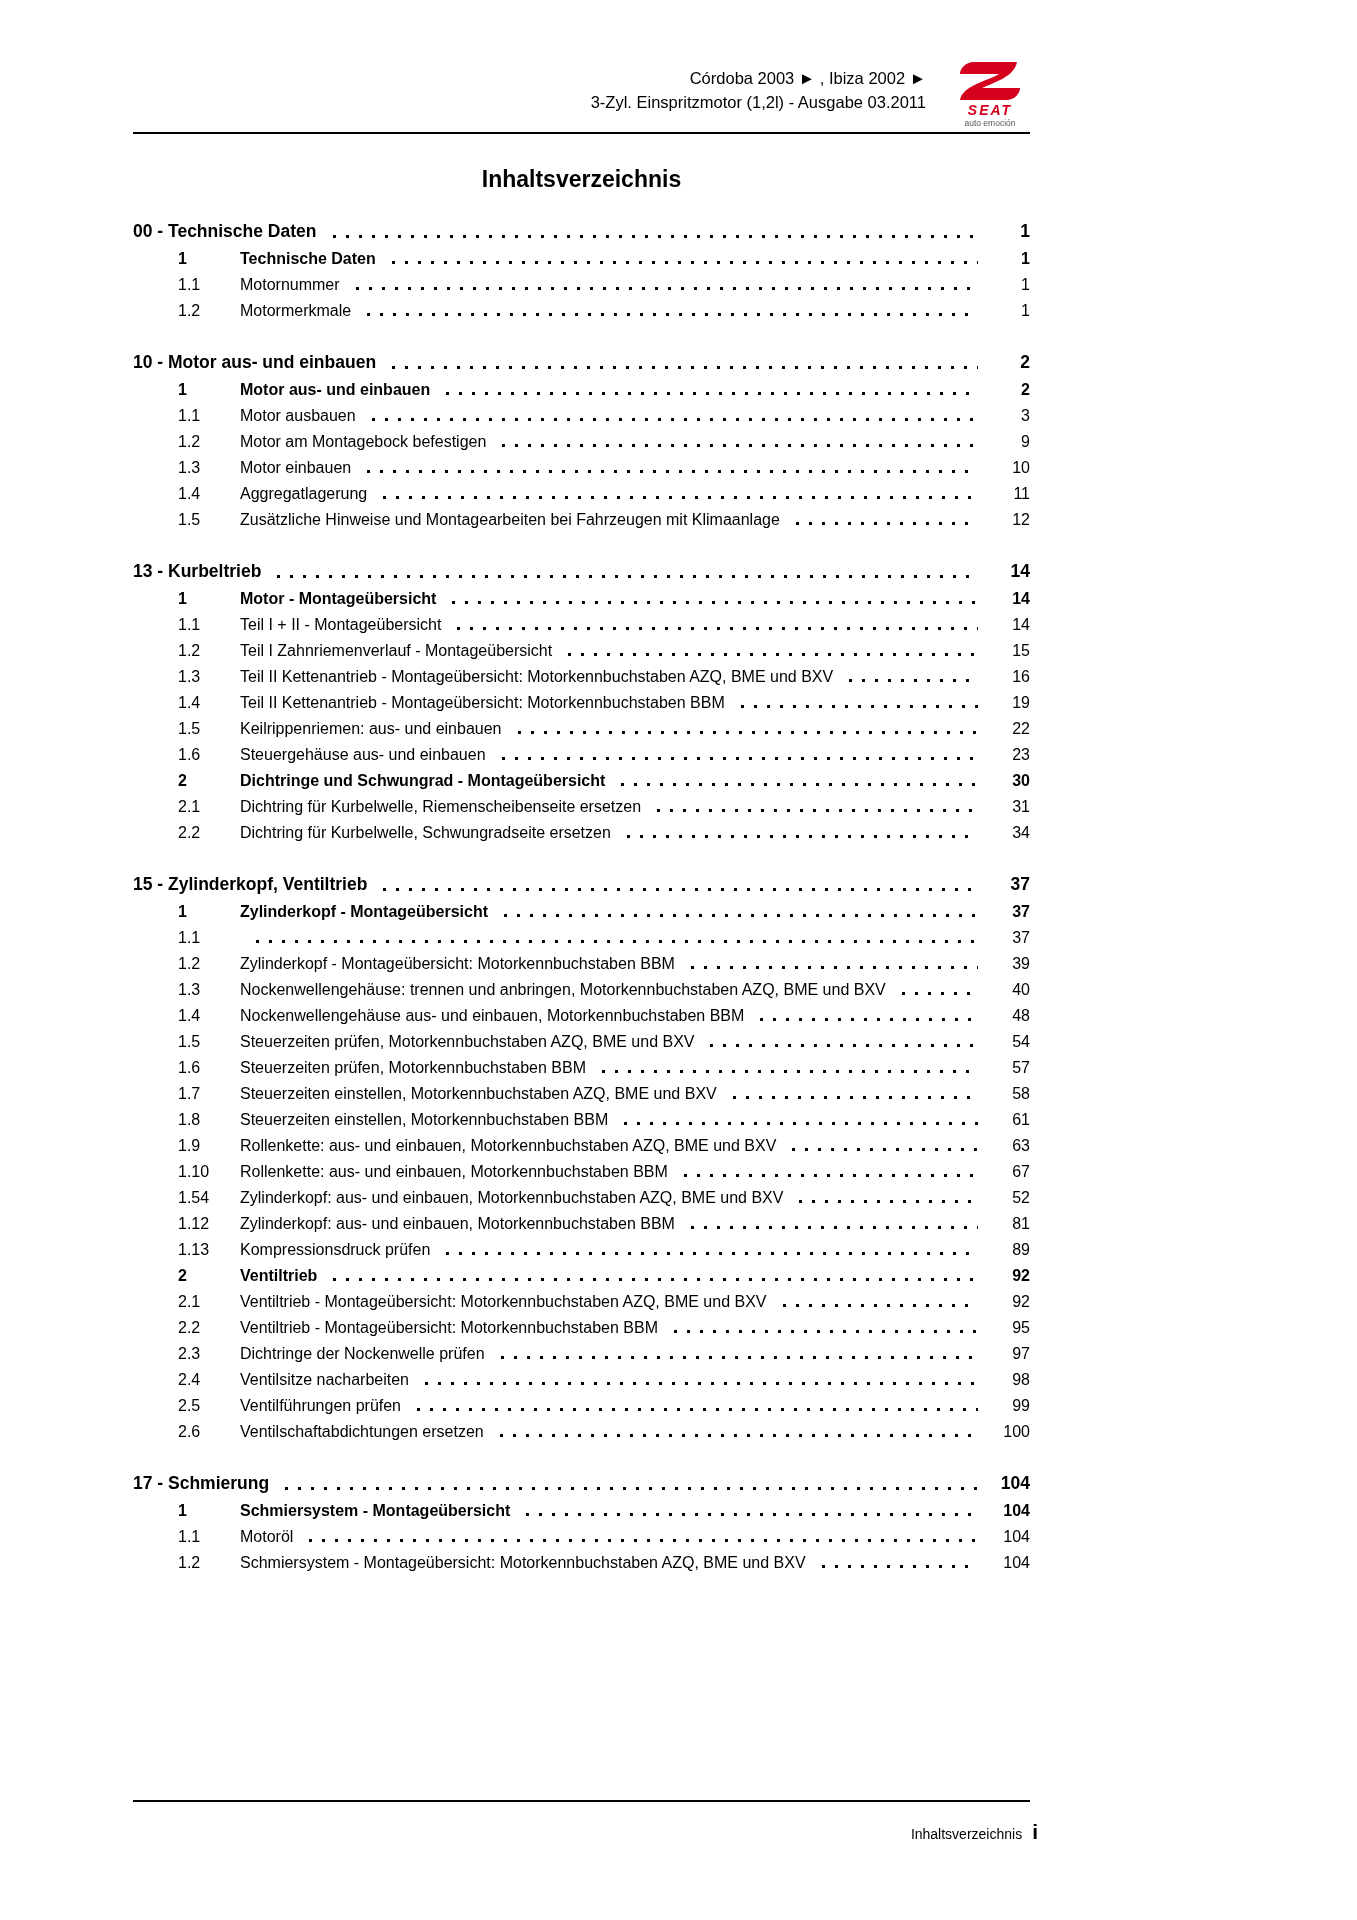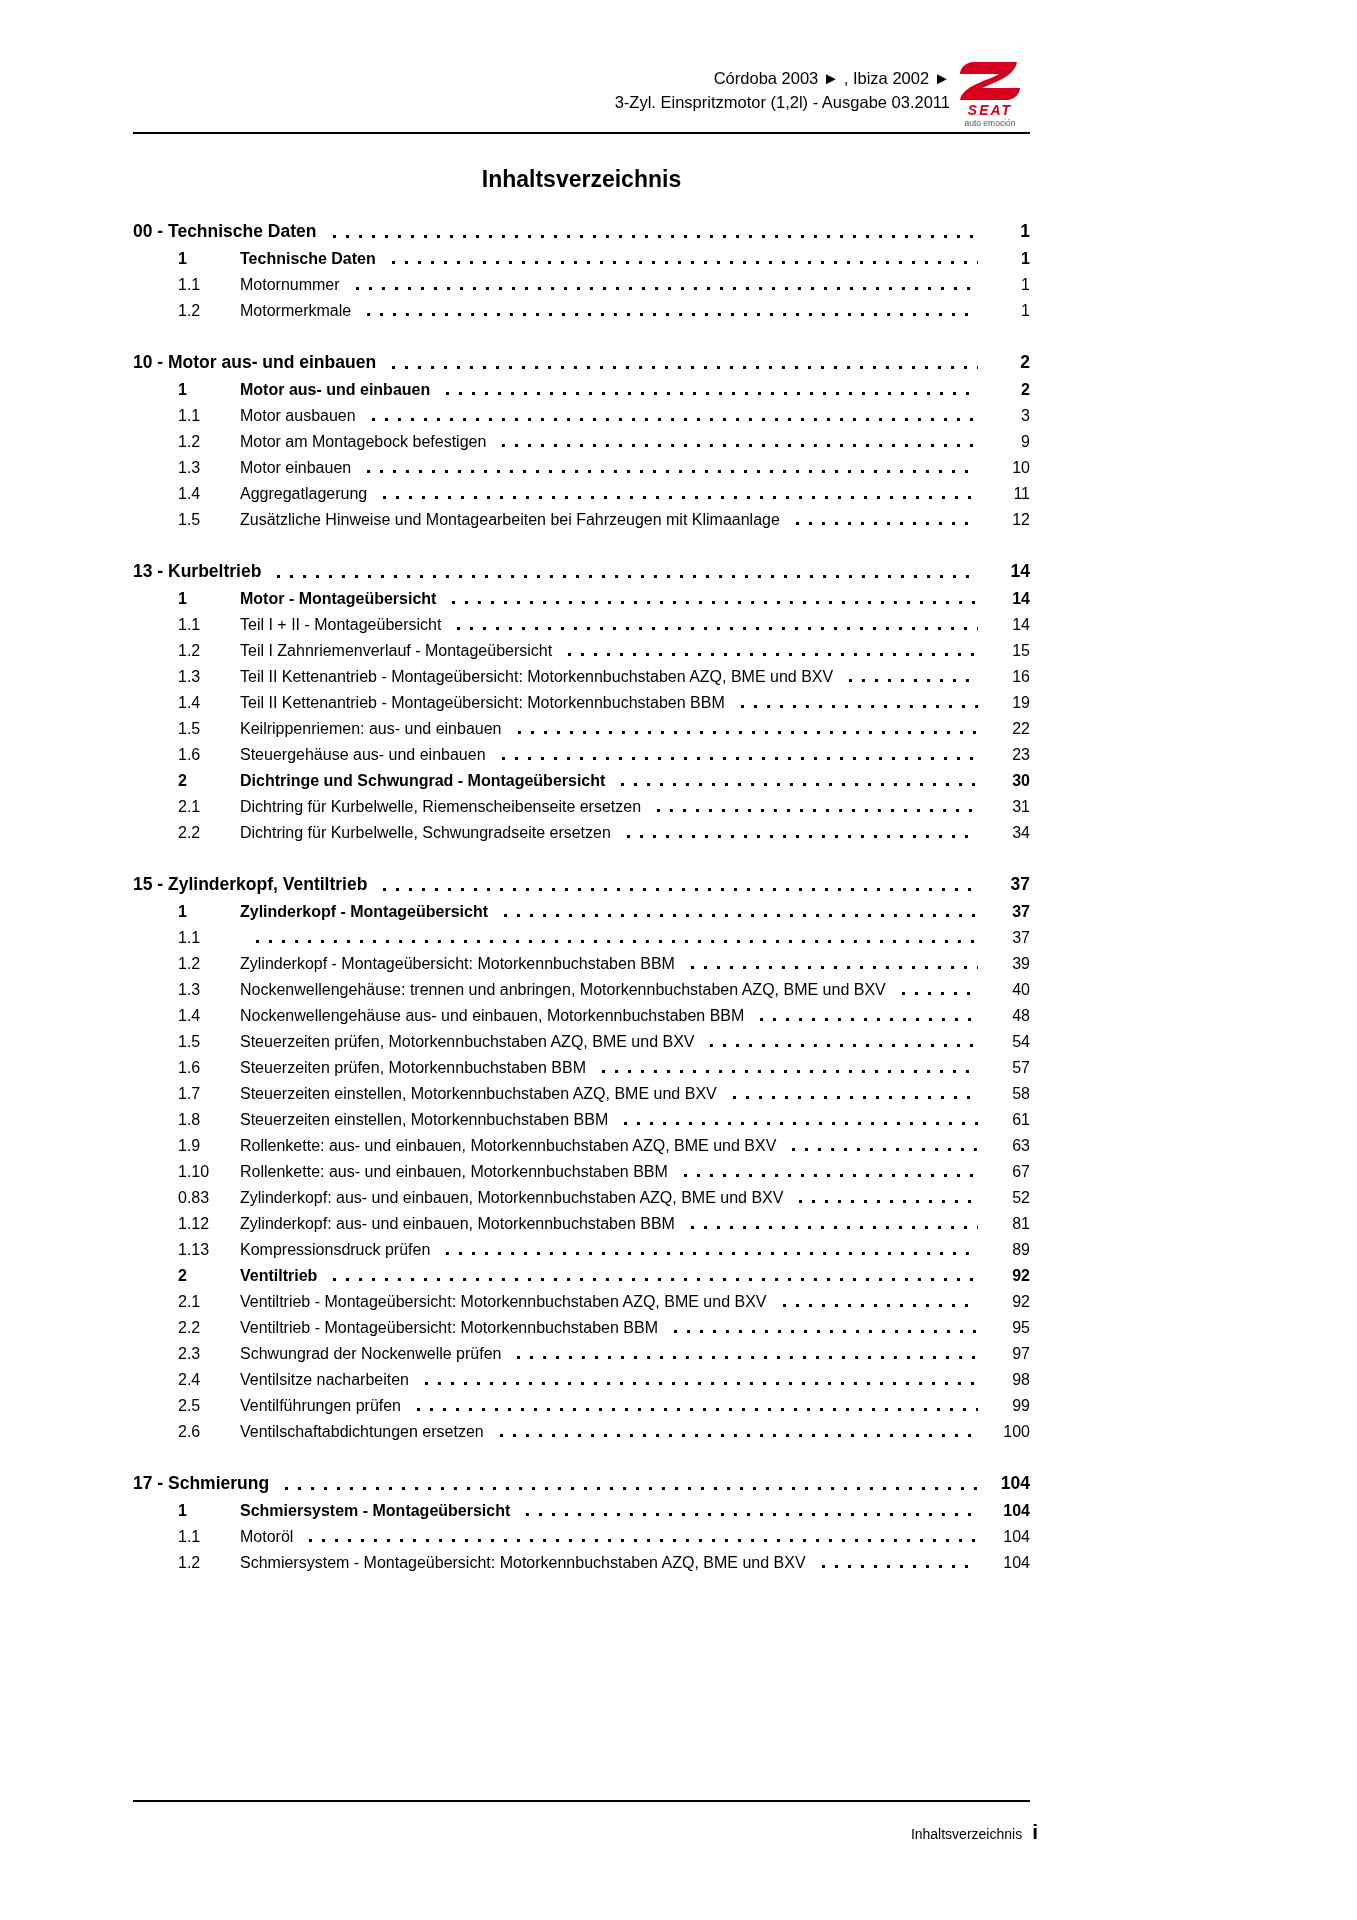--- a/index.html
+++ b/index.html
@@ -18,21 +18,21 @@
     position: absolute;
     left: 133px;
     top: 0;
     width: 897px;
   }
   
   .header {
     display: flex;
     justify-content: flex-end;
     align-items: flex-start;
-    gap: 0;
+    gap: 24px;
     padding-top: 60px;
   }
   .header-text {
     text-align: right;
     font-size: 16.5px;
     line-height: 24px;
     padding-top: 6px;
   }
   .logo { width: 80px; text-align: center; line-height: 1; }
   .logo svg { display: block; margin: 0 auto; }
@@ -331,21 +331,21 @@
           <span class="leader"></span>
           <span class="page-num">63</span>
         </div>
         <div class="row entry">
           <span class="num">1.10</span>
           <span class="etitle">Rollenkette: aus- und einbauen, Motorkennbuchstaben BBM</span>
           <span class="leader"></span>
           <span class="page-num">67</span>
         </div>
         <div class="row entry">
-          <span class="num">0.83</span>
+          <span class="num">1.54</span>
           <span class="etitle">Zylinderkopf: aus- und einbauen, Motorkennbuchstaben AZQ, BME und BXV</span>
           <span class="leader"></span>
           <span class="page-num">52</span>
         </div>
         <div class="row entry">
           <span class="num">1.12</span>
           <span class="etitle">Zylinderkopf: aus- und einbauen, Motorkennbuchstaben BBM</span>
           <span class="leader"></span>
           <span class="page-num">81</span>
         </div>
@@ -368,21 +368,21 @@
           <span class="page-num">92</span>
         </div>
         <div class="row entry">
           <span class="num">2.2</span>
           <span class="etitle">Ventiltrieb - Montageübersicht: Motorkennbuchstaben BBM</span>
           <span class="leader"></span>
           <span class="page-num">95</span>
         </div>
         <div class="row entry">
           <span class="num">2.3</span>
-          <span class="etitle">Schwungrad der Nockenwelle prüfen</span>
+          <span class="etitle">Dichtringe der Nockenwelle prüfen</span>
           <span class="leader"></span>
           <span class="page-num">97</span>
         </div>
         <div class="row entry">
           <span class="num">2.4</span>
           <span class="etitle">Ventilsitze nacharbeiten</span>
           <span class="leader"></span>
           <span class="page-num">98</span>
         </div>
         <div class="row entry">

